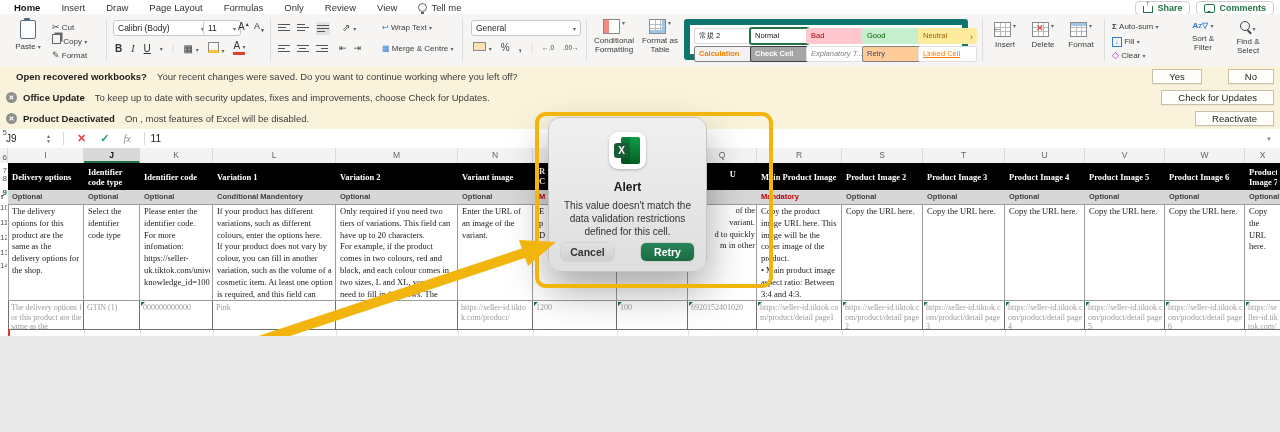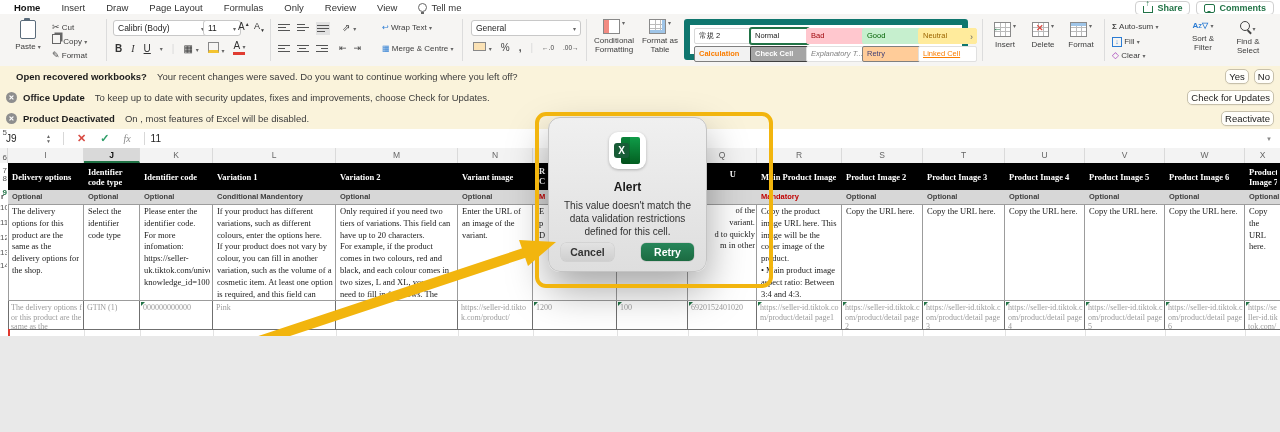--- a/index.html
+++ b/index.html
@@ -44,22 +44,22 @@
   .tile{height:14px;line-height:14px;padding-left:4px;font-size:7.5px;overflow:hidden;white-space:nowrap;border-radius:2px;cursor:default;}
   .icon-mag{position:relative;width:8px;height:8px;border:1.4px solid #444;border-radius:50%;display:inline-block;}
   .icon-mag::after{content:"";position:absolute;right:-3px;bottom:-2px;width:5px;height:1.5px;background:#444;transform:rotate(45deg);}
   
   .notif{position:absolute;left:0;width:1280px;height:21px;background:#faf3db;border-bottom:1px solid #e6dcbd;
          display:flex;align-items:center;font-size:9.5px;color:#3c3c3c;}
   .notif b{color:#1c1c1c;margin-right:10px;white-space:nowrap;}
   .nclose{width:11px;height:11px;border-radius:50%;background:#8e8e8e;color:#fff;font-size:7px;line-height:11px;
           text-align:center;margin:0 6px 0 6px;font-weight:bold;}
   .nbtns{position:absolute;right:6px;display:flex;gap:5px;}
-  .mac-btn{background:rgba(255,255,255,.85);border:1px solid #c7c0ab;border-radius:5px;font-size:9.5px;color:#222;
-           padding:1px 3px;white-space:nowrap;box-shadow:0 1px 1px rgba(0,0,0,.04);}
+  .mac-btn{background:rgba(255,255,255,.85);border:1px solid #c7c0ab;border-radius:0;font-size:9.5px;color:#222;
+           padding:1px 16px;white-space:nowrap;box-shadow:0 1px 1px rgba(0,0,0,.04);margin-left:21px;}
   
   .fbar{position:absolute;left:0;top:129px;width:1280px;height:19px;background:#fff;border-bottom:1px solid #cfcfcf;
         display:flex;align-items:center;font-size:10px;color:#222;}
   .namebox{width:40px;padding-left:6px;}
   .stepper{font-size:5px;color:#666;line-height:5px;margin-right:6px;}
   .fdiv{width:1px;height:13px;background:#d8d8d8;margin:0 6px;}
   .fx-x{color:#d84b43;font-weight:bold;font-size:11px;margin:0 7px;}
   .fx-c{color:#2e9e68;font-weight:bold;font-size:11px;margin:0 7px;}
   .fx-f{color:#8a8a8a;font-style:italic;font-family:"Liberation Serif",serif;font-size:10px;margin:0 7px;}
   

